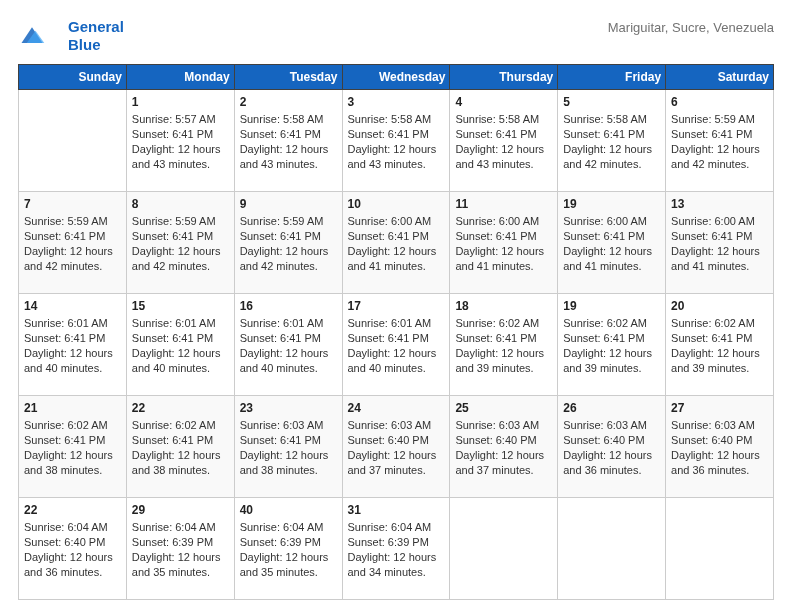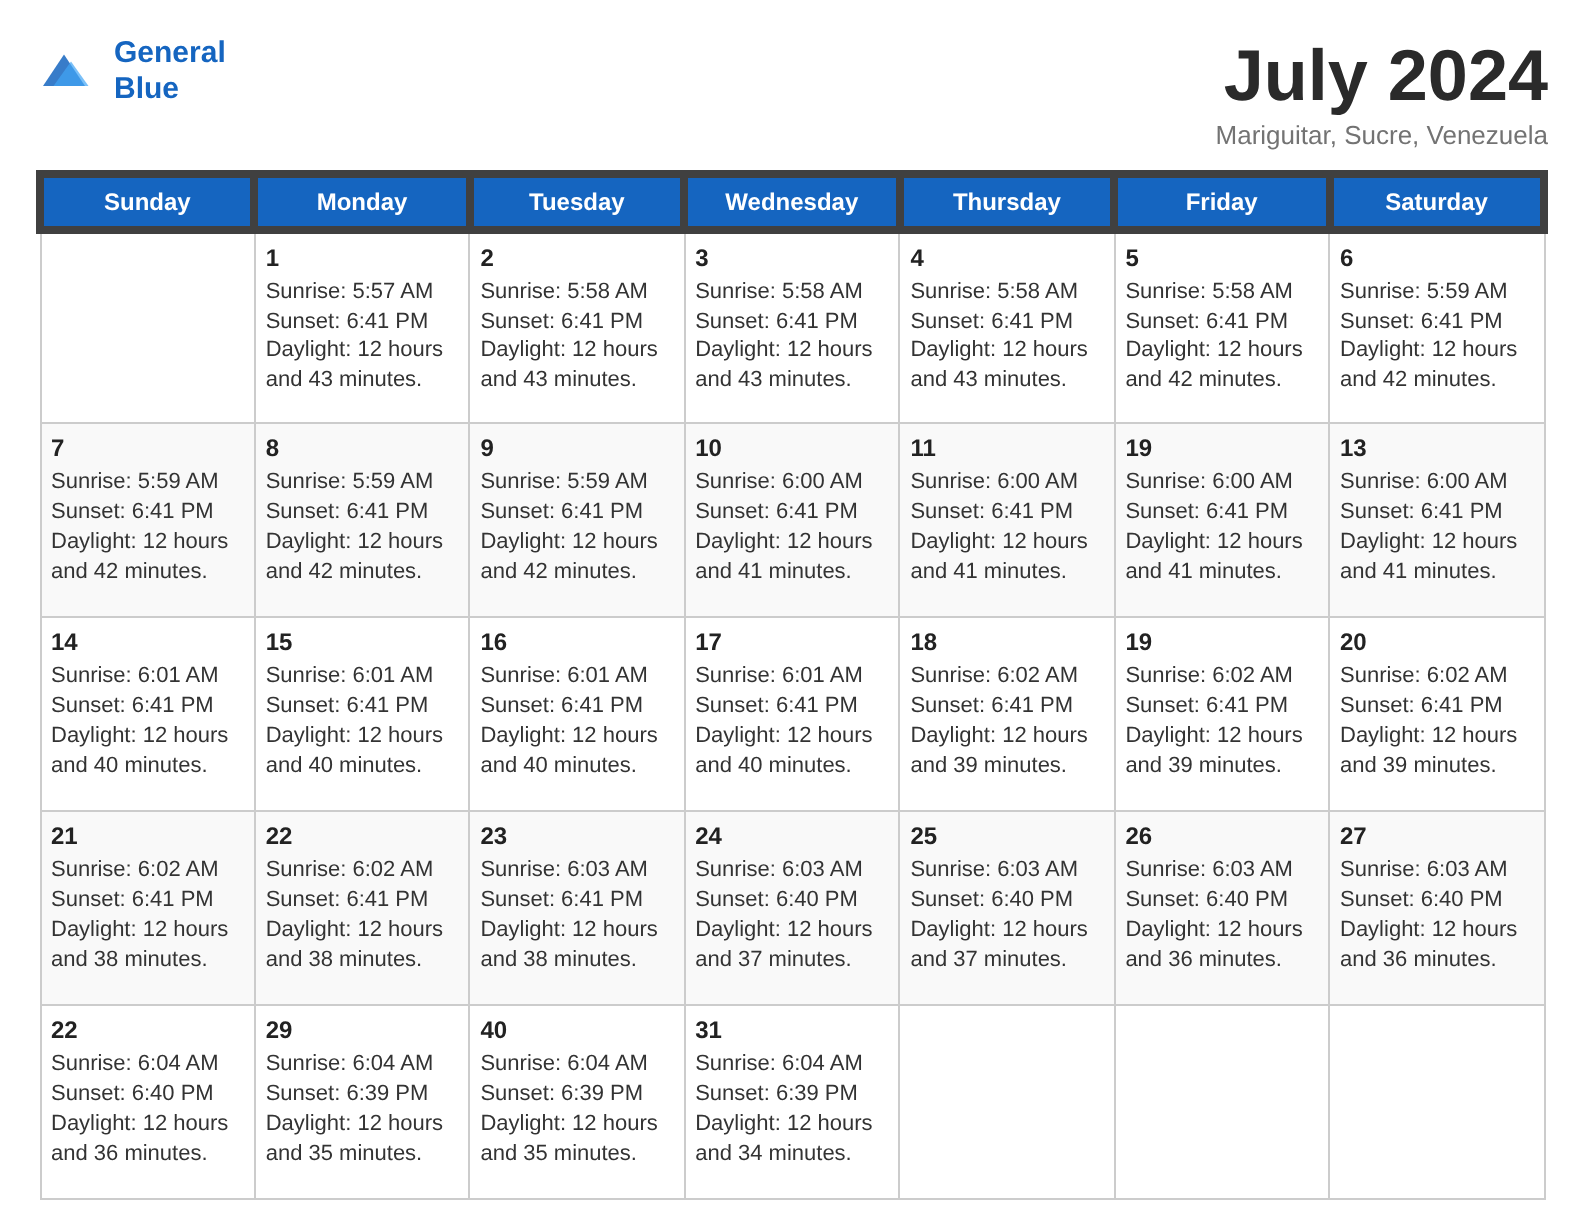--- a/index.html
+++ b/index.html
@@ -19,21 +19,21 @@
     }
     .header {
       display: flex;
       justify-content: space-between;
       align-items: flex-start;
       margin-bottom: 10px;
     }
     .logo {
       display: flex;
       align-items: center;
-      gap: 11px;
+      gap: 22px;
     }
     .logo-text {
       font-size: 15px;
       font-weight: bold;
       color: #2a2a2a;
       line-height: 1.2;
     }
     .logo-text span {
       color: #1565c0;
     }
@@ -58,24 +58,24 @@
     .calendar {
       width: 100%;
       border-collapse: collapse;
       flex: 1;
       font-size: 11px;
     }
     .calendar thead th {
       background-color: #1565c0;
       color: #fff;
       padding: 5px 4px;
-      text-align: center;
+      text-align: right;
       font-size: 12px;
       font-weight: bold;
-      border: 4px solid #404040;
+      border: 1px solid #404040;
     }
     .calendar tbody td {
       vertical-align: top;
       padding: 4px 5px;
       border: 1px solid #ccc;
       width: 108px;
       height: 88px;
       color: #222;
       line-height: 1.35;
     }
@@ -101,21 +101,20 @@
       <svg class="logo-icon" viewBox="0 0 32 32">
         <polygon points="4,24 16,6 28,24" fill="#1565c0" opacity="0.85"></polygon>
         <polygon points="10,24 20,10 30,24" fill="#42a5f5" opacity="0.7"></polygon>
       </svg>
       <div class="logo-text">
         <div><span>General</span></div>
         <div><span style="color:#1565c0">Blue</span></div>
       </div>
     </div>
     <div class="title-block">
-      <div class="main-title">July 2024</div>
       <div class="subtitle">Mariguitar, Sucre, Venezuela</div>
     </div>
   </div>
 
   <table class="calendar">
     <thead>
       <tr>
       <th>Sunday</th>
           <th>Monday</th>
           <th>Tuesday</th>

